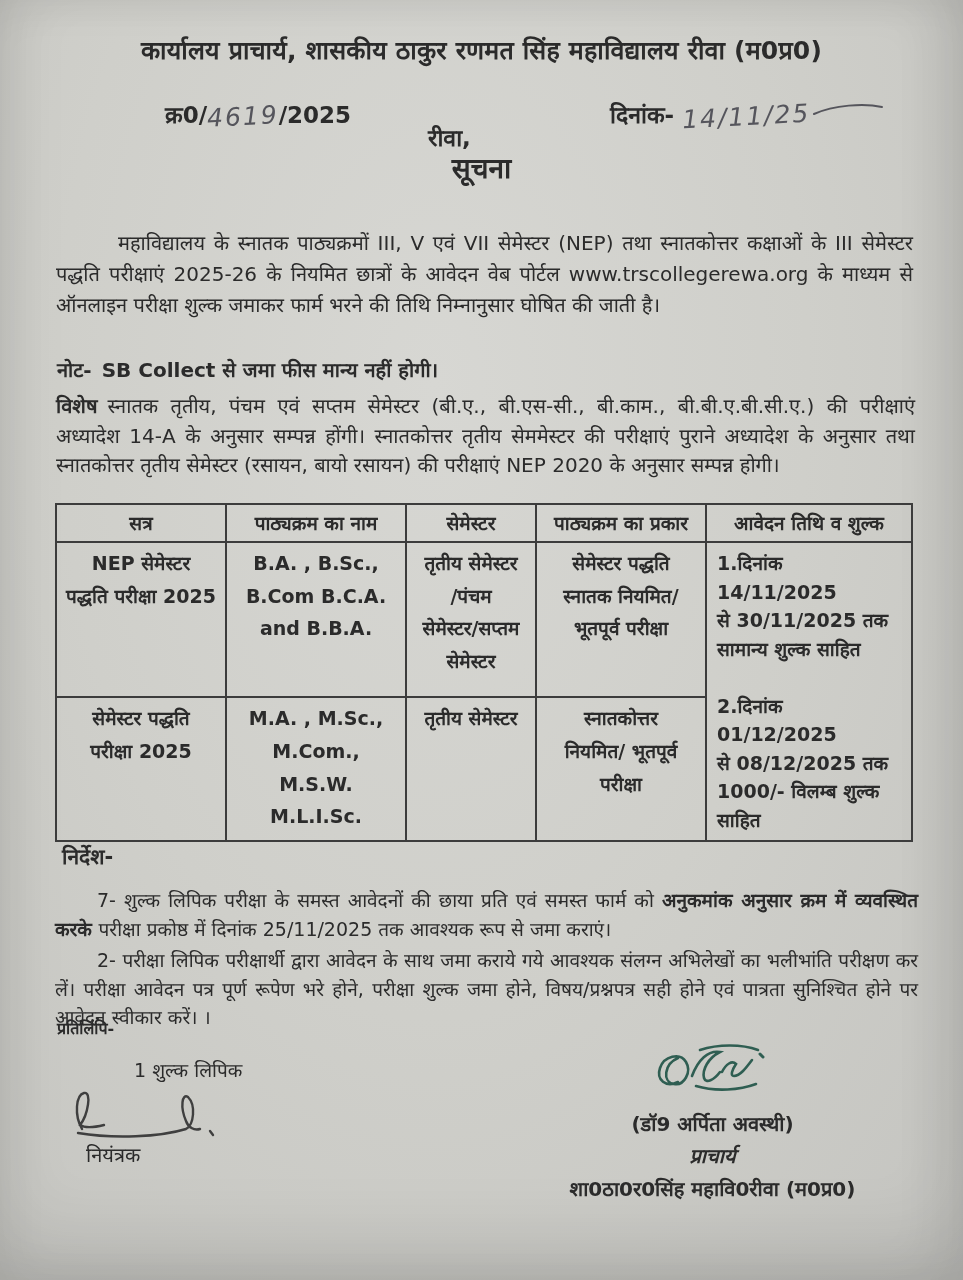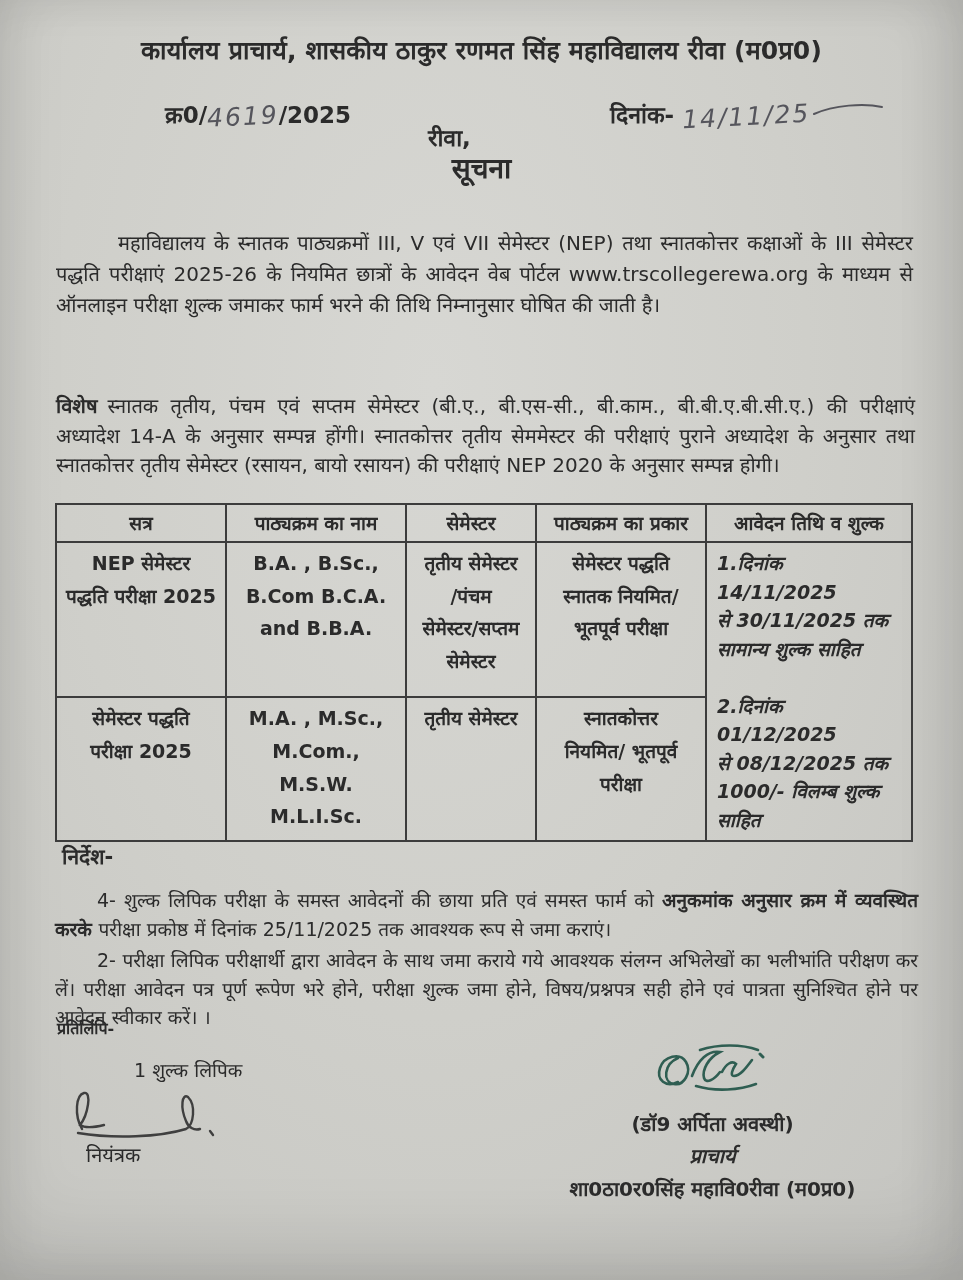--- a/index.html
+++ b/index.html
@@ -38,21 +38,21 @@
   .note-line { top:356px; left:57px; right:50px; font-size:20px; font-weight:700; }
   .note-line .lbl { margin-right:10px; }
 
   .special { top:392px; left:56px; right:48px; font-size:20px; line-height:1.48; text-align:justify; }
   .special .lbl { font-weight:700; margin-right:10px; }
 
   table.exam { position:absolute; top:503px; left:55px; width:856px; border-collapse:collapse; table-layout:fixed; }
   table.exam th, table.exam td { border:2px solid #3c3c3c; font-size:19px; vertical-align:top; padding:4px 6px; }
   table.exam th { font-weight:700; height:38px; vertical-align:middle; padding:2px 4px; }
   table.exam td { font-weight:700; text-align:center; line-height:1.72; }
-  table.exam td.fee { text-align:left; line-height:1.5; padding:6px 9px 6px 10px; font-weight:700;font-style:italic; }
+  table.exam td.fee { text-align:left; line-height:1.5; padding:6px 9px 6px 10px; font-weight:700; }
   .c1{width:170px}.c2{width:180px}.c3{width:130px}.c4{width:170px}.c5{width:206px}
   tr.r1 { height:152px; } tr.r2 { height:124px; }
 
   .dir-heading { top:842px; left:62px; font-size:21px; font-weight:700; }
   .inst { left:55px; right:45px; font-size:19px; line-height:1.5; text-indent:42px; text-align:justify; }
   .inst-1 { top:886px; }
   .inst-2 { top:946px; }
   .copy-heading { top:1017px; left:57px; font-size:16px; font-weight:700; }
   .copy-item { top:1057px; left:134px; font-size:19px; }
 
@@ -76,20 +76,23 @@
     <span class="ref-place">रीवा,</span>
     <span class="ref-date"><span>दिनांक-</span> <span class="hand">14/11/25</span><svg class="flourish" width="72" height="16" viewBox="0 0 72 16">
           <path d="M2,13 C22,4 52,2 70,6" stroke="#55555c" stroke-width="2" fill="none" stroke-linecap="round"></path>
         </svg></span>
   </div>
 
   <div class="abs notice-title center">सूचना</div>
 
   <p class="abs intro">महाविद्यालय के स्नातक पाठ्यक्रमों III, V एवं VII सेमेस्टर (NEP) तथा स्नातकोत्तर कक्षाओं के III सेमेस्टर पद्धति परीक्षाएं 2025-26 के नियमित छात्रों के आवेदन वेब पोर्टल www.trscollegerewa.org के माध्यम से ऑनलाइन परीक्षा शुल्क जमाकर फार्म भरने की तिथि निम्नानुसार घोषित की जाती है।</p>
 
+  <div class="abs note-line">
+    <span class="lbl">नोट-</span><span>SB Collect से जमा फीस मान्य नहीं होगी।</span>
+  </div>
 
   <p class="abs special">
     <span class="lbl">विशेष</span><span>स्नातक तृतीय, पंचम एवं सप्तम सेमेस्टर (बी.ए., बी.एस-सी., बी.काम., बी.बी.ए.बी.सी.ए.) की परीक्षाएं अध्यादेश 14-A के अनुसार सम्पन्न होंगी। स्नातकोत्तर तृतीय सेममेस्टर की परीक्षाएं पुराने अध्यादेश के अनुसार तथा स्नातकोत्तर तृतीय सेमेस्टर (रसायन, बायो रसायन) की परीक्षाएं NEP 2020 के अनुसार सम्पन्न होगी।</span>
   </p>
 
   <table class="exam">
     <colgroup>
         <col class="c1">
         <col class="c2">
         <col class="c3">
@@ -136,21 +139,21 @@
       <td class="pre-line">स्नातकोत्तर
 नियमित/ भूतपूर्व
 परीक्षा</td>
     </tr>
   </tbody>
     </table>
 
   <div class="abs dir-heading">निर्देश-</div>
 
   <p class="abs inst inst-1">
-    <span>4- शुल्क लिपिक परीक्षा के समस्त आवेदनों की छाया प्रति एवं समस्त फार्म को </span><span class="bold">अनुकमांक अनुसार क्रम में व्यवस्थित करके </span><span>परीक्षा प्रकोष्ठ में दिनांक 25/11/2025 तक आवश्यक रूप से जमा कराएं।</span>
+    <span>7- शुल्क लिपिक परीक्षा के समस्त आवेदनों की छाया प्रति एवं समस्त फार्म को </span><span class="bold">अनुकमांक अनुसार क्रम में व्यवस्थित करके </span><span>परीक्षा प्रकोष्ठ में दिनांक 25/11/2025 तक आवश्यक रूप से जमा कराएं।</span>
   </p>
 
   <p class="abs inst inst-2">2- परीक्षा लिपिक परीक्षार्थी द्वारा आवेदन के साथ जमा कराये गये आवश्यक संलग्न अभिलेखों का भलीभांति परीक्षण कर लें। परीक्षा आवेदन पत्र पूर्ण रूपेण भरे होने, परीक्षा शुल्क जमा होने, विषय/प्रश्नपत्र सही होने एवं पात्रता सुनिश्चित होने पर आवेदन स्वीकार करें। ।</p>
 
   <div class="abs copy-heading">प्रतिलिपि-</div>
   <div class="abs copy-item">1  शुल्क लिपिक</div>
 
   <div class="abs sig-right">
     <svg width="130" height="62" viewBox="0 0 130 62">
       <g stroke="#2f5e52" stroke-width="2.6" fill="none" stroke-linecap="round">

